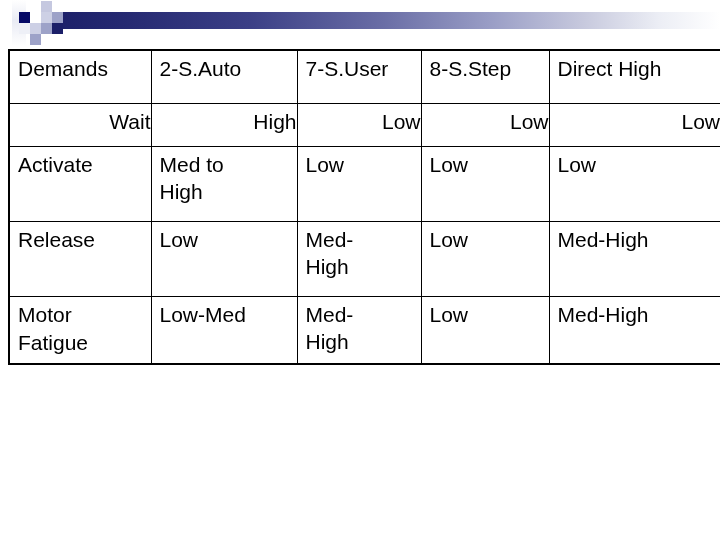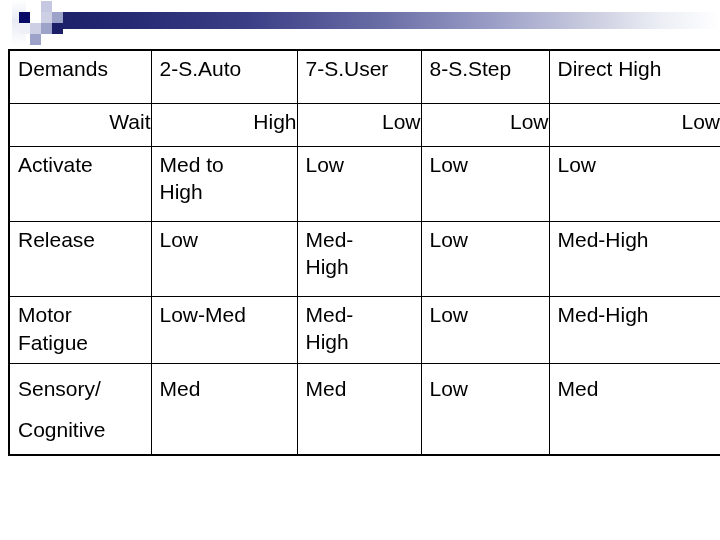--- a/index.html
+++ b/index.html
@@ -200,33 +200,15 @@
             <span class="cellline">Med-</span>
             <span class="cellline">High</span>
           </td>
           <td>
             <span class="cellline">Low</span>
           </td>
           <td>
             <span class="cellline">Med-High</span>
           </td>
         </tr>
-        <tr class="r-sensory">
-          <td class="sensory-cell">
-            <span class="cellline">Sensory/</span>
-            <span class="cellline">Cognitive</span>
-          </td>
-          <td class="sensory-cell">
-            <span class="cellline">Med</span>
-          </td>
-          <td class="sensory-cell">
-            <span class="cellline">Med</span>
-          </td>
-          <td class="sensory-cell">
-            <span class="cellline">Low</span>
-          </td>
-          <td class="sensory-cell">
-            <span class="cellline">Med</span>
-          </td>
-        </tr>
       </tbody>
   </table>
 </div>
 
 </body></html>

